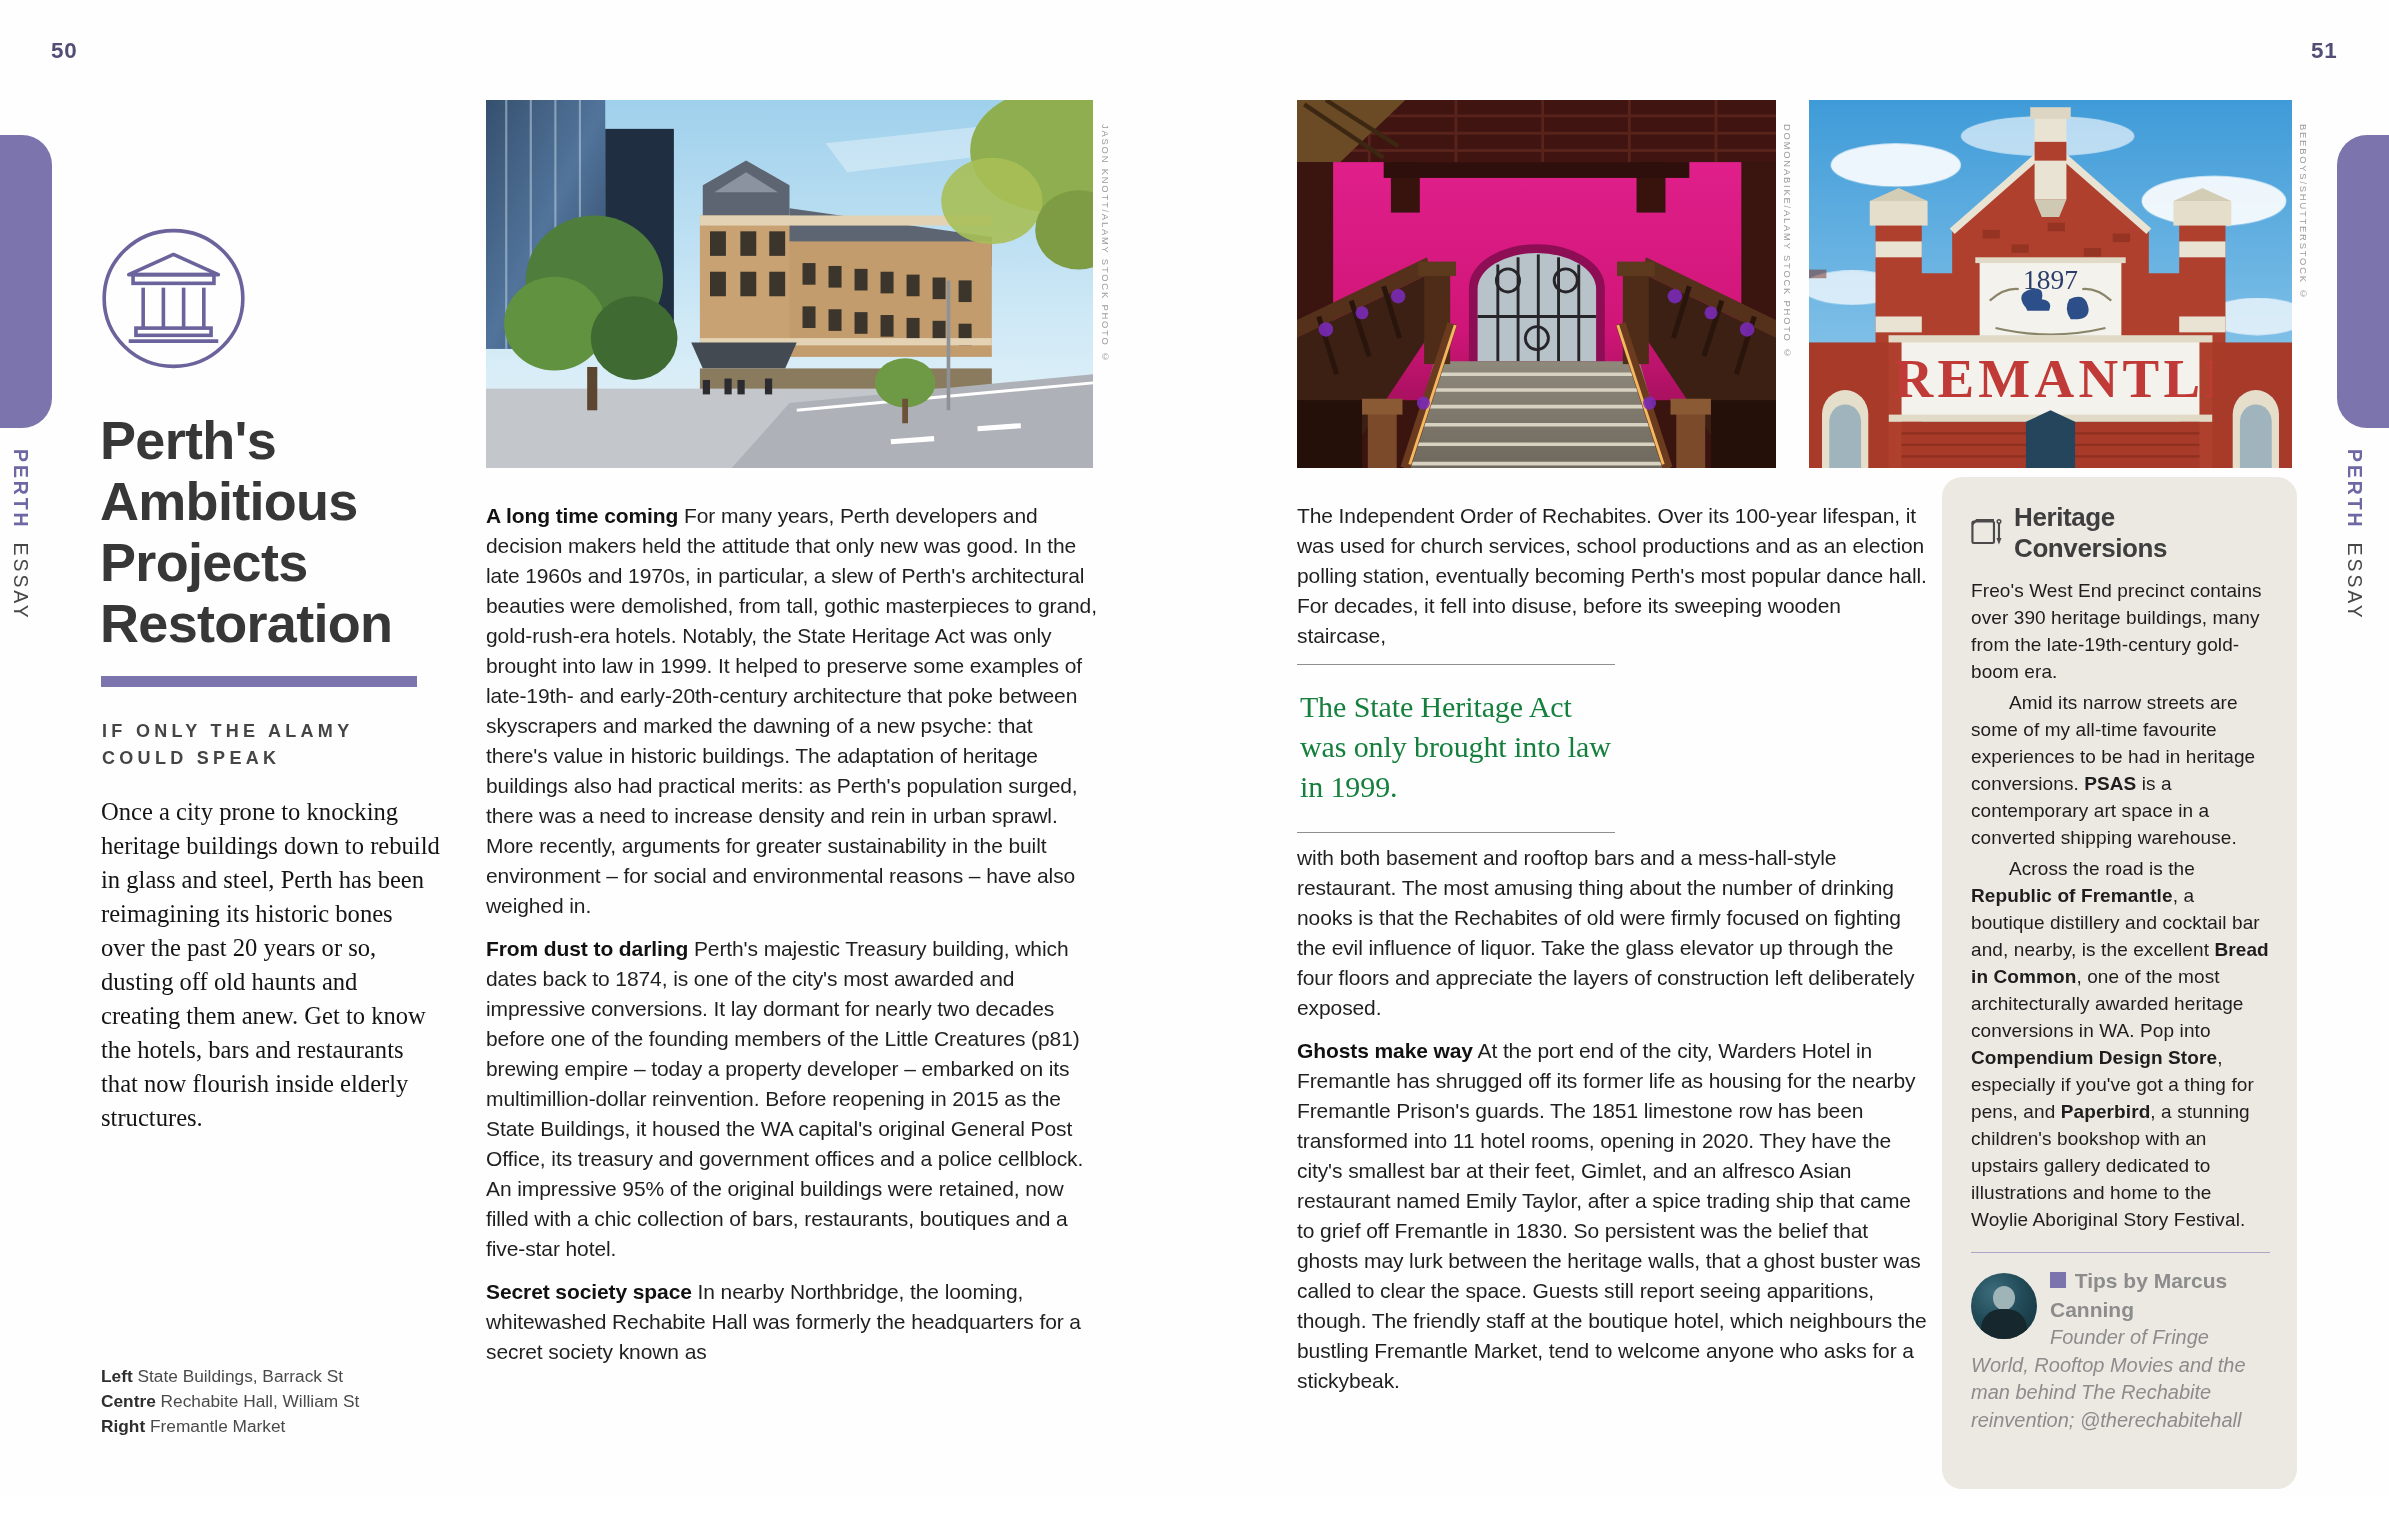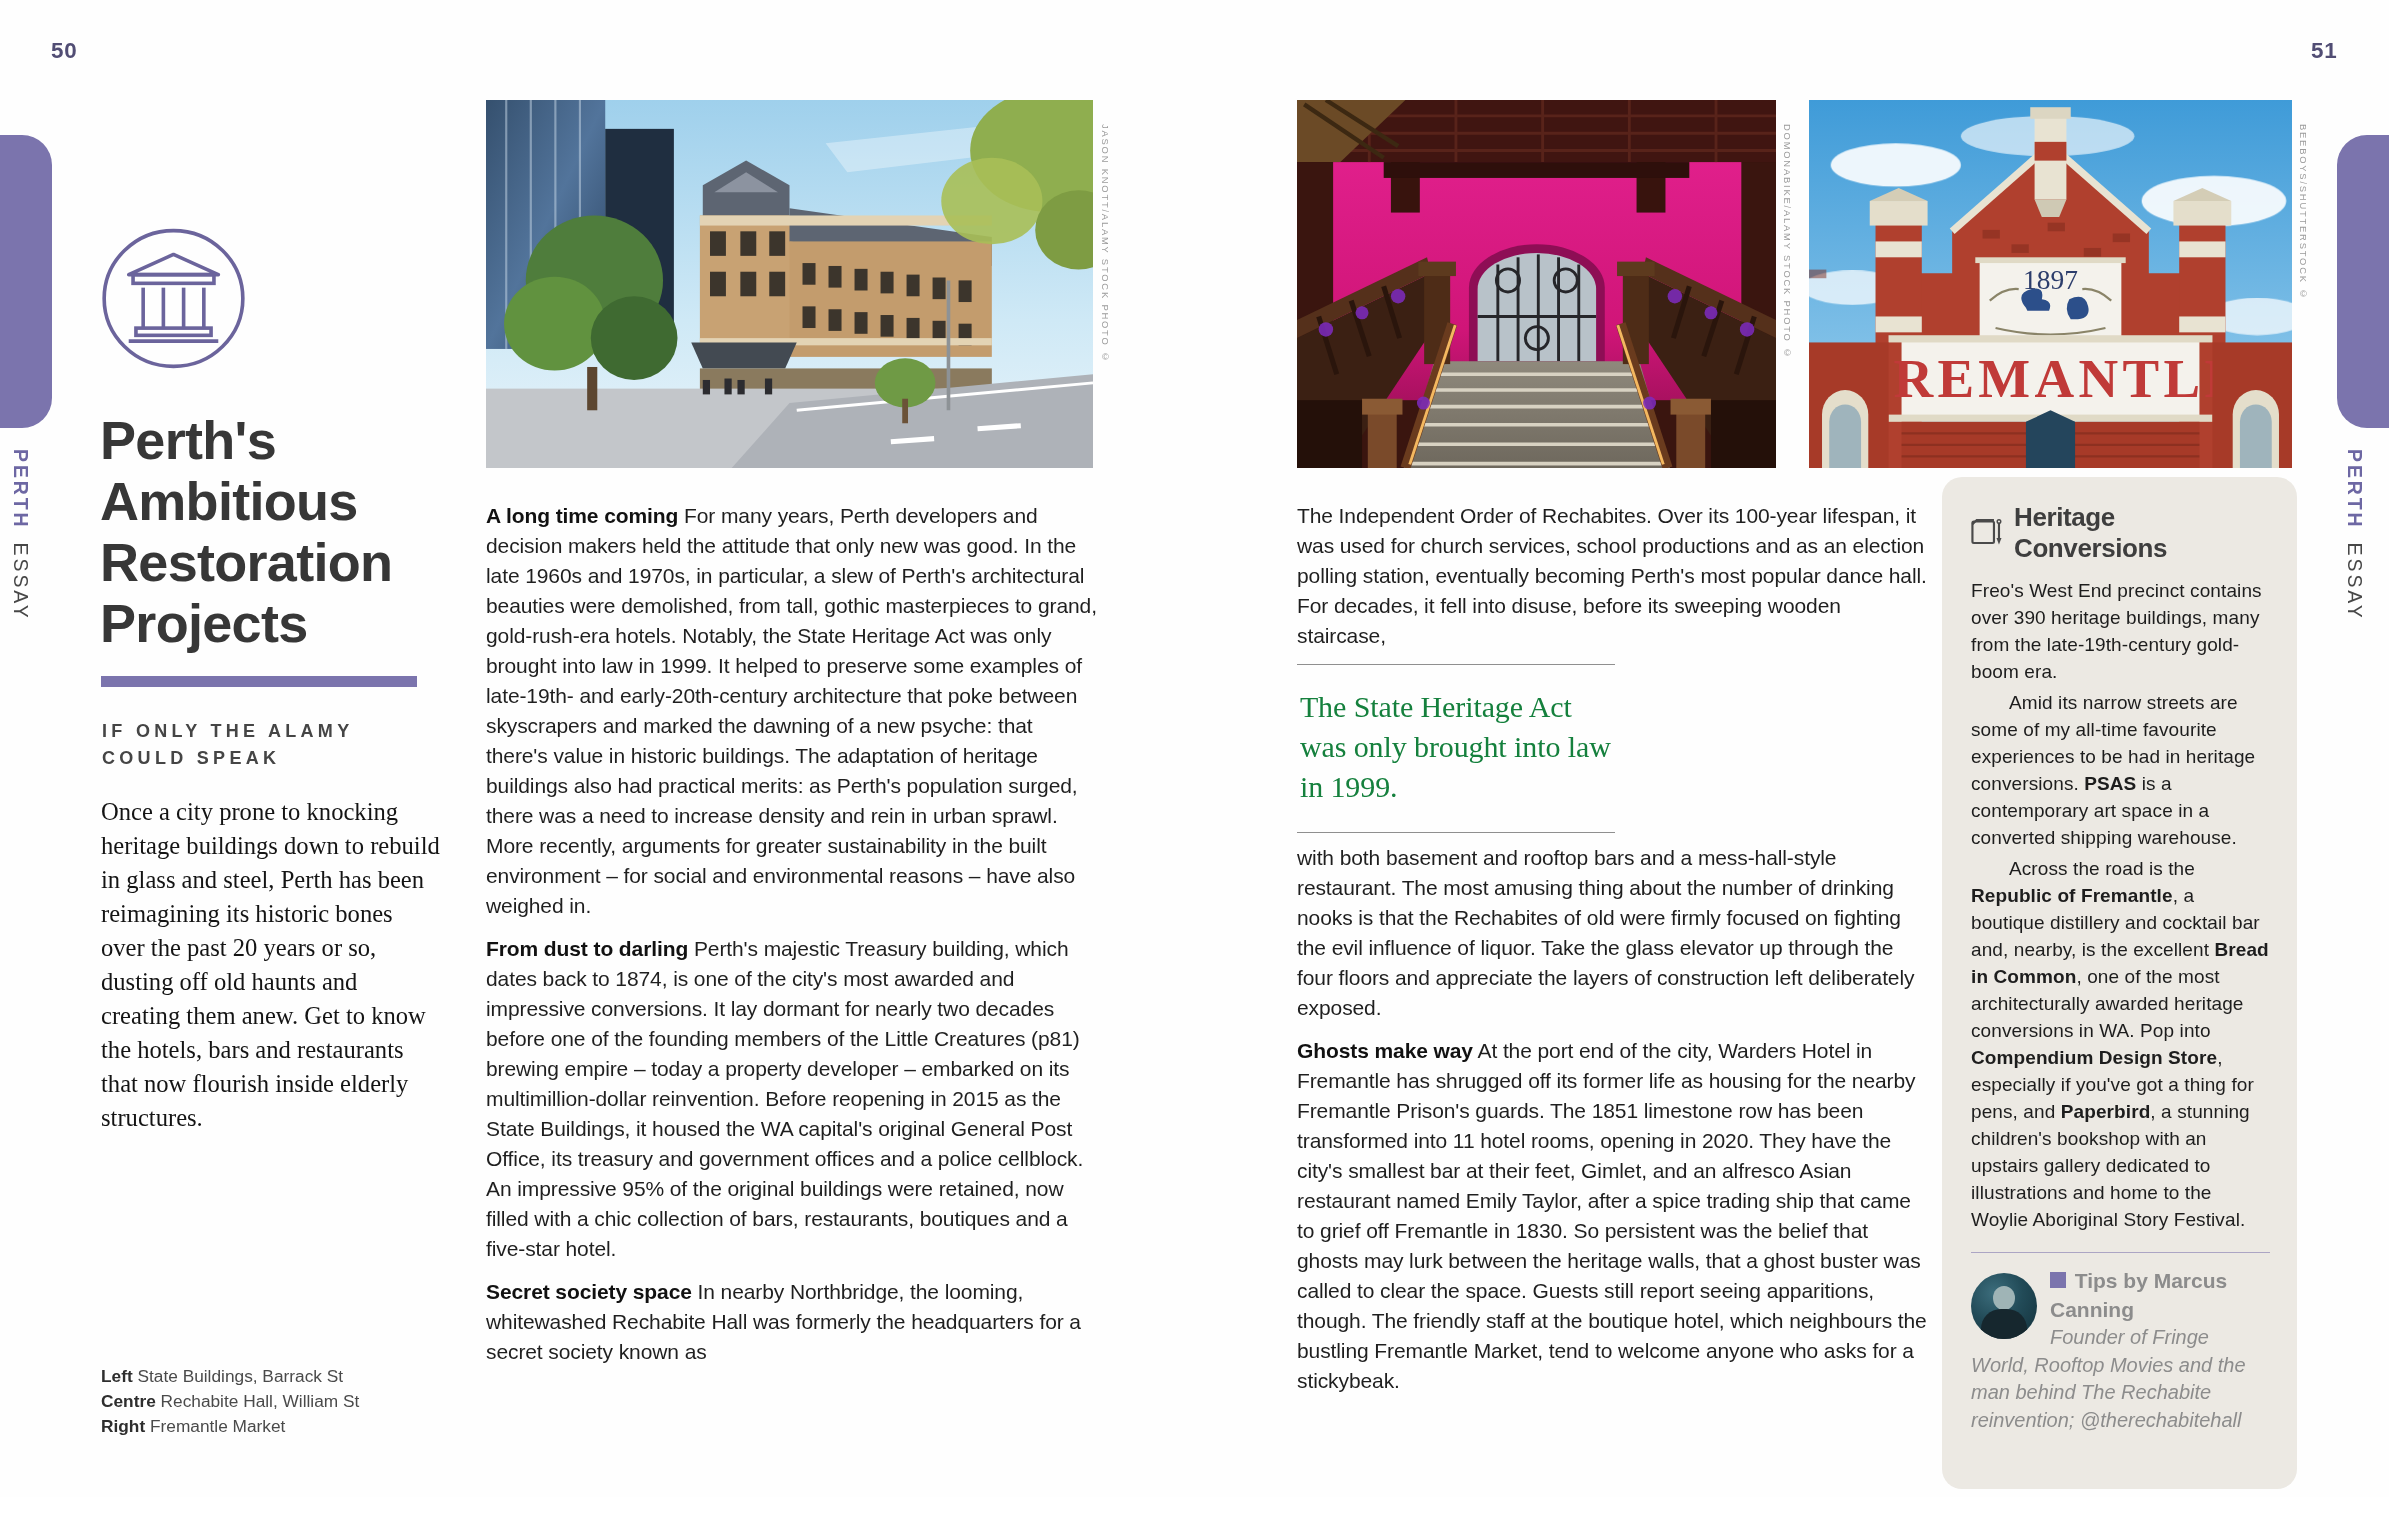--- a/index.html
+++ b/index.html
@@ -107,22 +107,22 @@
       <line x1="114" y1="84" x2="114" y2="140" stroke="#6b649c" stroke-width="5"></line>
       <line x1="142" y1="84" x2="142" y2="140" stroke="#6b649c" stroke-width="5"></line>
       <rect x="48" y="140" width="104" height="10" fill="none" stroke="#6b649c" stroke-width="5"></rect>
       <line x1="38" y1="158" x2="162" y2="158" stroke="#6b649c" stroke-width="5"></line>
     </svg>
   </div>
 
   <div id="title-block">
     <div>Perth's</div>
     <div>Ambitious</div>
+    <div>Projects</div>
     <div>Restoration</div>
-    <div>Projects</div>
   </div>
   <div id="title-rule"></div>
 
   <div id="kicker">
     <div>IF ONLY THE ALAMY</div>
     <div>COULD SPEAK</div>
   </div>
 
   <div id="intro">Once a city prone to knocking heritage buildings down to rebuild in glass and steel, Perth has been reimagining its historic bones over the past 20 years or so, dusting off old haunts and creating them anew. Get to know the hotels, bars and restaurants that now flourish inside elderly structures.</div>
 

